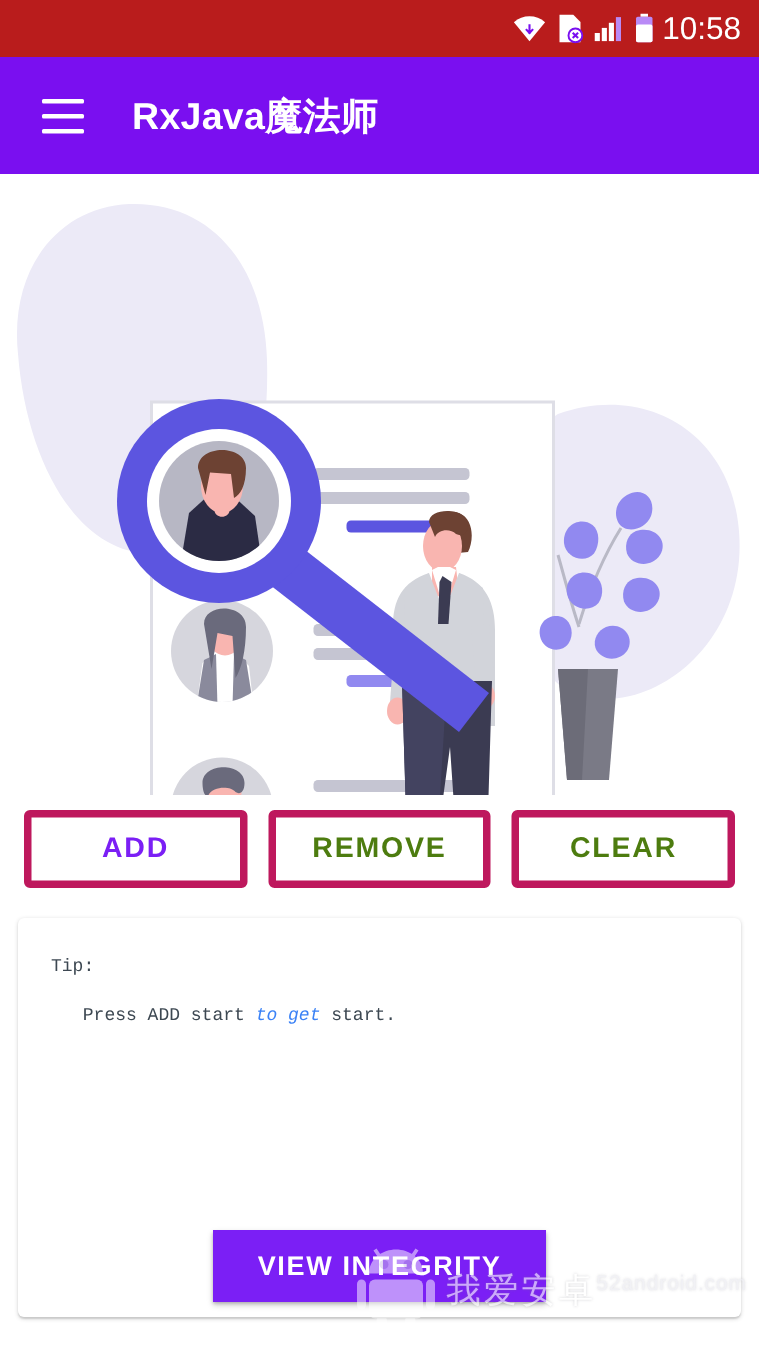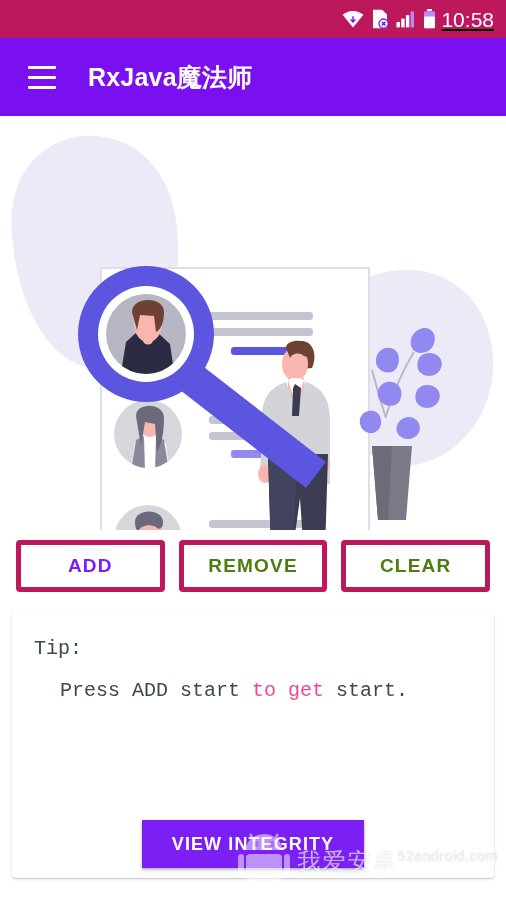--- a/index.html
+++ b/index.html
@@ -13,24 +13,23 @@
     position: relative;
     width: 506px; height: 900px;
     background: #ffffff;
     overflow: hidden;
   }
 
   
   .statusbar {
     position: absolute; top: 0; left: 0;
     width: 506px; height: 38px;
-    background: #be185d;
+    background: #b91c1c;
     display: flex; align-items: center; justify-content: flex-end;
     padding-right: 12px;
-    text-decoration: underline;
   }
   .status-icons { display: flex; align-items: center; gap: 7px; }
   .status-icons svg { display: block; }
   .status-time {
     color: #ffffff; font-size: 21px; letter-spacing: 0px;
     margin-left: 5px; line-height: 1;
     font-family: "Liberation Sans", sans-serif;
   }
 
   
@@ -86,25 +85,25 @@
   .card {
     position: absolute; top: 612px; left: 12px;
     width: 482px; height: 266px;
     background: #ffffff;
     border-radius: 4px;
     box-shadow: 0 1px 3px rgba(0,0,0,.16), 0 1px 1px rgba(0,0,0,.10);
   }
   .tip-wrap { padding: 26px 22px 0 22px; }
   .tip-line {
     font-family: "Liberation Mono", monospace;
-    font-size: 20px; color: #3d4852; line-height: 1.1;
+    font-size: 12px; color: #3d4852; line-height: 1.1;
     white-space: pre;
   }
   .tip-line.second { margin-top: 20px; padding-left: 14px; }
-  .kw { color: #ec4899; }
+  .kw { color: #3b82f6; font-style: italic; }
 
   
   .viewbtn {
     position: absolute; left: 142px; top: 820px;
     width: 222px; height: 48px;
     background: #7b1ff5;
     border-radius: 0;
     border: none;
     color: #ffffff;
     font-size: 18px; font-weight: bold; letter-spacing: 1.1px;

